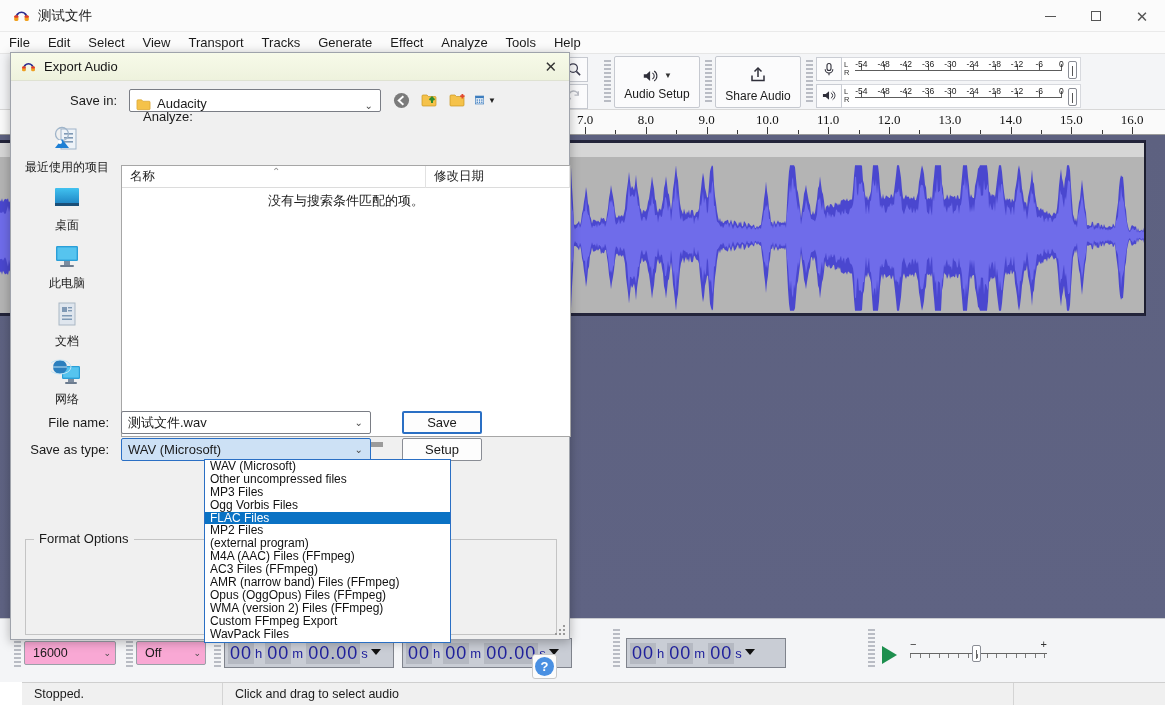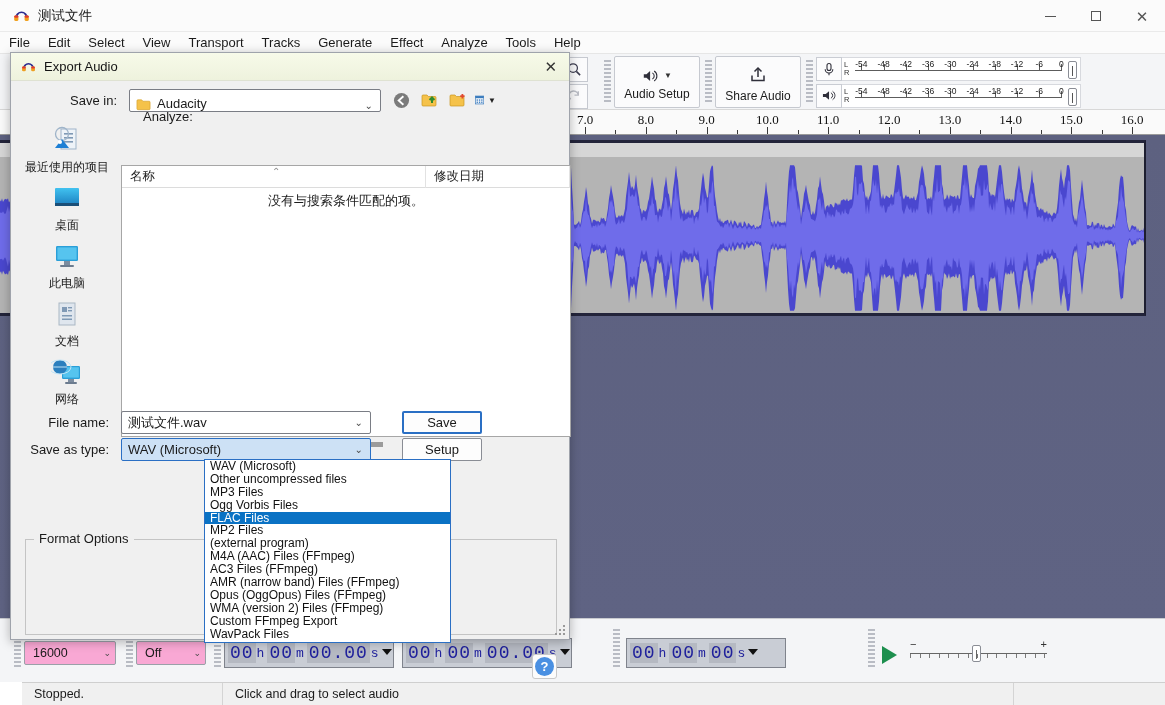--- a/index.html
+++ b/index.html
@@ -162,21 +162,21 @@
   .combo {
     position: absolute; height: 24px; border: 1px solid #9aa0a8; background: #f9a8d4;
     display: flex; align-items: center; padding: 0 4px 0 8px; font-size: 12.5px;
     border-radius: 2px;
   }
   .combo .chev { margin-left: auto; color: #4a4a4a; font-size: 9px; }
   .timecode {
     position: absolute; height: 30px; background: #c9cdd5;
     border: 1px solid #7f838c;
     display: flex; align-items: center; padding: 0 2px;
-    font-family: Liberation Mono, monospace;
+    font-family: Liberation Sans, sans-serif;
   }
   .timecode .dig {
     background: #b5b9c2; color: #20219c; font-size: 18px;
     padding: 0 2px; margin: 0 1px; letter-spacing: 1px;
   }
   .timecode .unit { color: #20219c; font-size: 13px; margin-right: 2px; }
   .timecode .tcarrow {
     margin-left: 1px; width: 0; height: 0;
     border-left: 5px solid transparent; border-right: 5px solid transparent;
     border-top: 6px solid #111; align-self: flex-start; margin-top: 10px;

